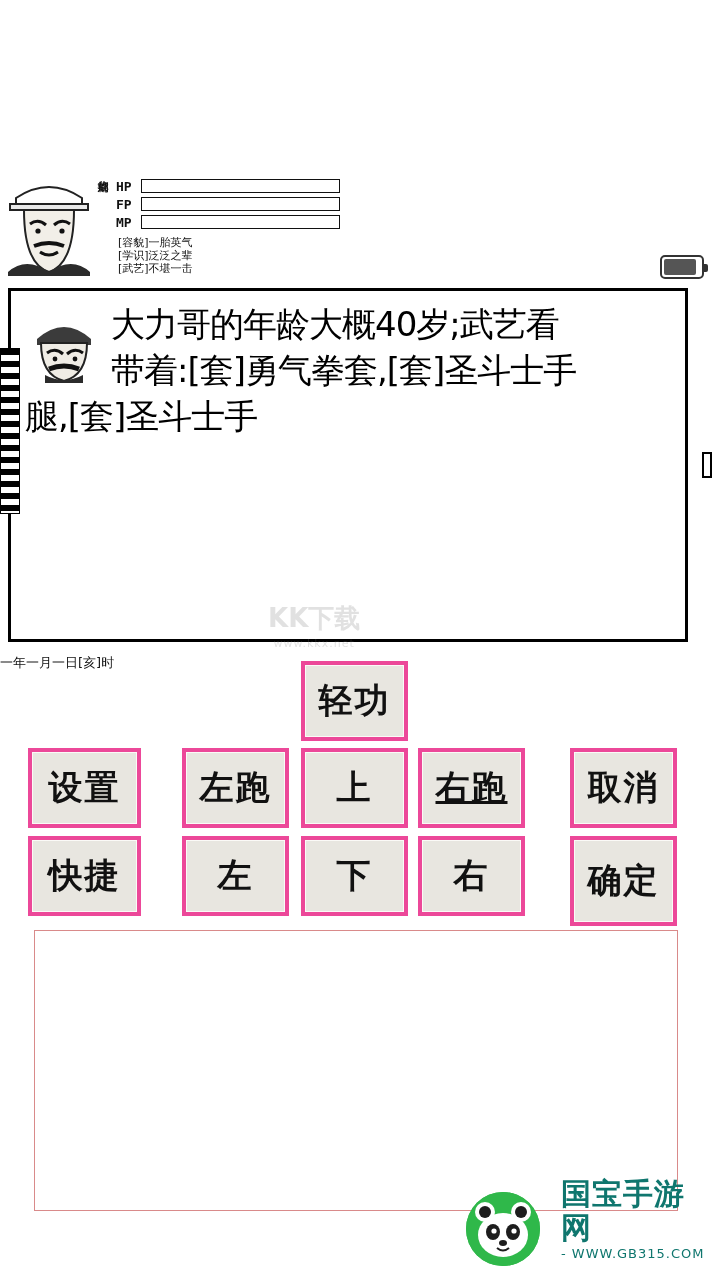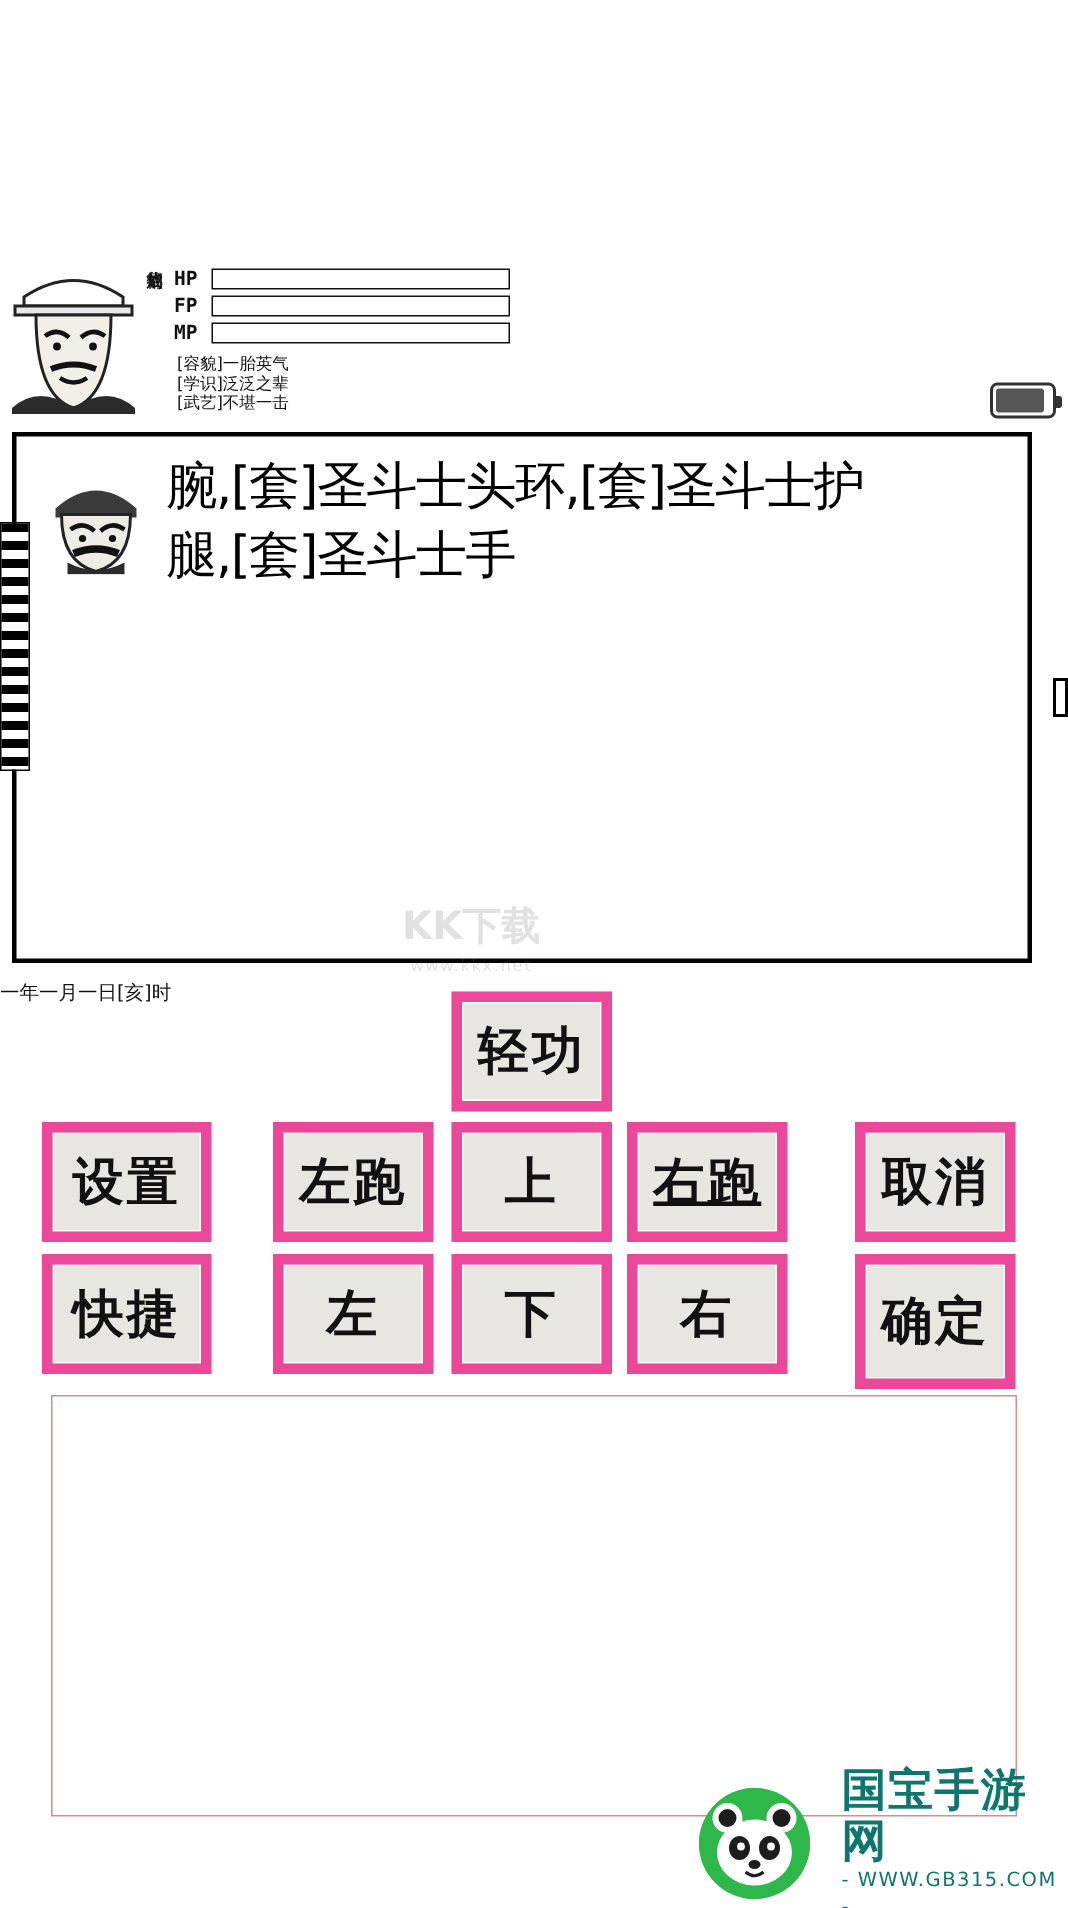--- a/index.html
+++ b/index.html
@@ -209,21 +209,21 @@
     font-size: 13px;
     color: #111;
     line-height: 16px;
     white-space: nowrap;
   }
 
   
   .btn {
     position: absolute;
     background: #e8e6e0;
-    border: 7px solid #ec4899;
+    border: 4px solid #ec4899;
     box-shadow: inset 0 0 0 1px #fbfaf7;
     box-sizing: border-box;
     color: #111;
     font-size: 34px;
     font-weight: bold;
     text-align: center;
     font-family: "DejaVu Sans", "Liberation Sans", sans-serif;
     display: flex;
     align-items: center;
     justify-content: center;
@@ -357,21 +357,22 @@
         <path d="M12 34 Q39 10 66 34 L66 40 L12 40 Z" fill="#3b3b3b"></path>
         <path d="M16 38 Q16 70 39 76 Q62 70 62 38 Z" fill="#efece5" stroke="#222" stroke-width="2"></path>
         <path d="M22 48 Q30 42 38 49" stroke="#111" stroke-width="3" fill="none"></path>
         <path d="M42 49 Q50 42 58 48" stroke="#111" stroke-width="3" fill="none"></path>
         <circle cx="30" cy="54" r="2.4" fill="#111"></circle>
         <circle cx="50" cy="54" r="2.4" fill="#111"></circle>
         <path d="M24 64 Q39 58 54 64" stroke="#111" stroke-width="5" fill="none"></path>
         <path d="M20 70 Q39 80 58 70 L58 78 L20 78 Z" fill="#2b2b2b"></path>
       </svg>
     </div>
-    <div class="msg-line">腕,[套]圣斗士头环,[套]圣斗士护</div>
+    <div class="msg-line">大力哥的年龄大概40岁;武艺看</div>
+    <div class="msg-line">带着:[套]勇气拳套,[套]圣斗士手</div>
     <div class="msg-line">腿,[套]圣斗士手</div>
   </div>
 </div>
 
 <div id="ladder"></div>
 <div id="right-nub"></div>
 
 <div id="wm1">
   <div>KK下载</div>
   <div class="sub">www.kkx.net</div>

